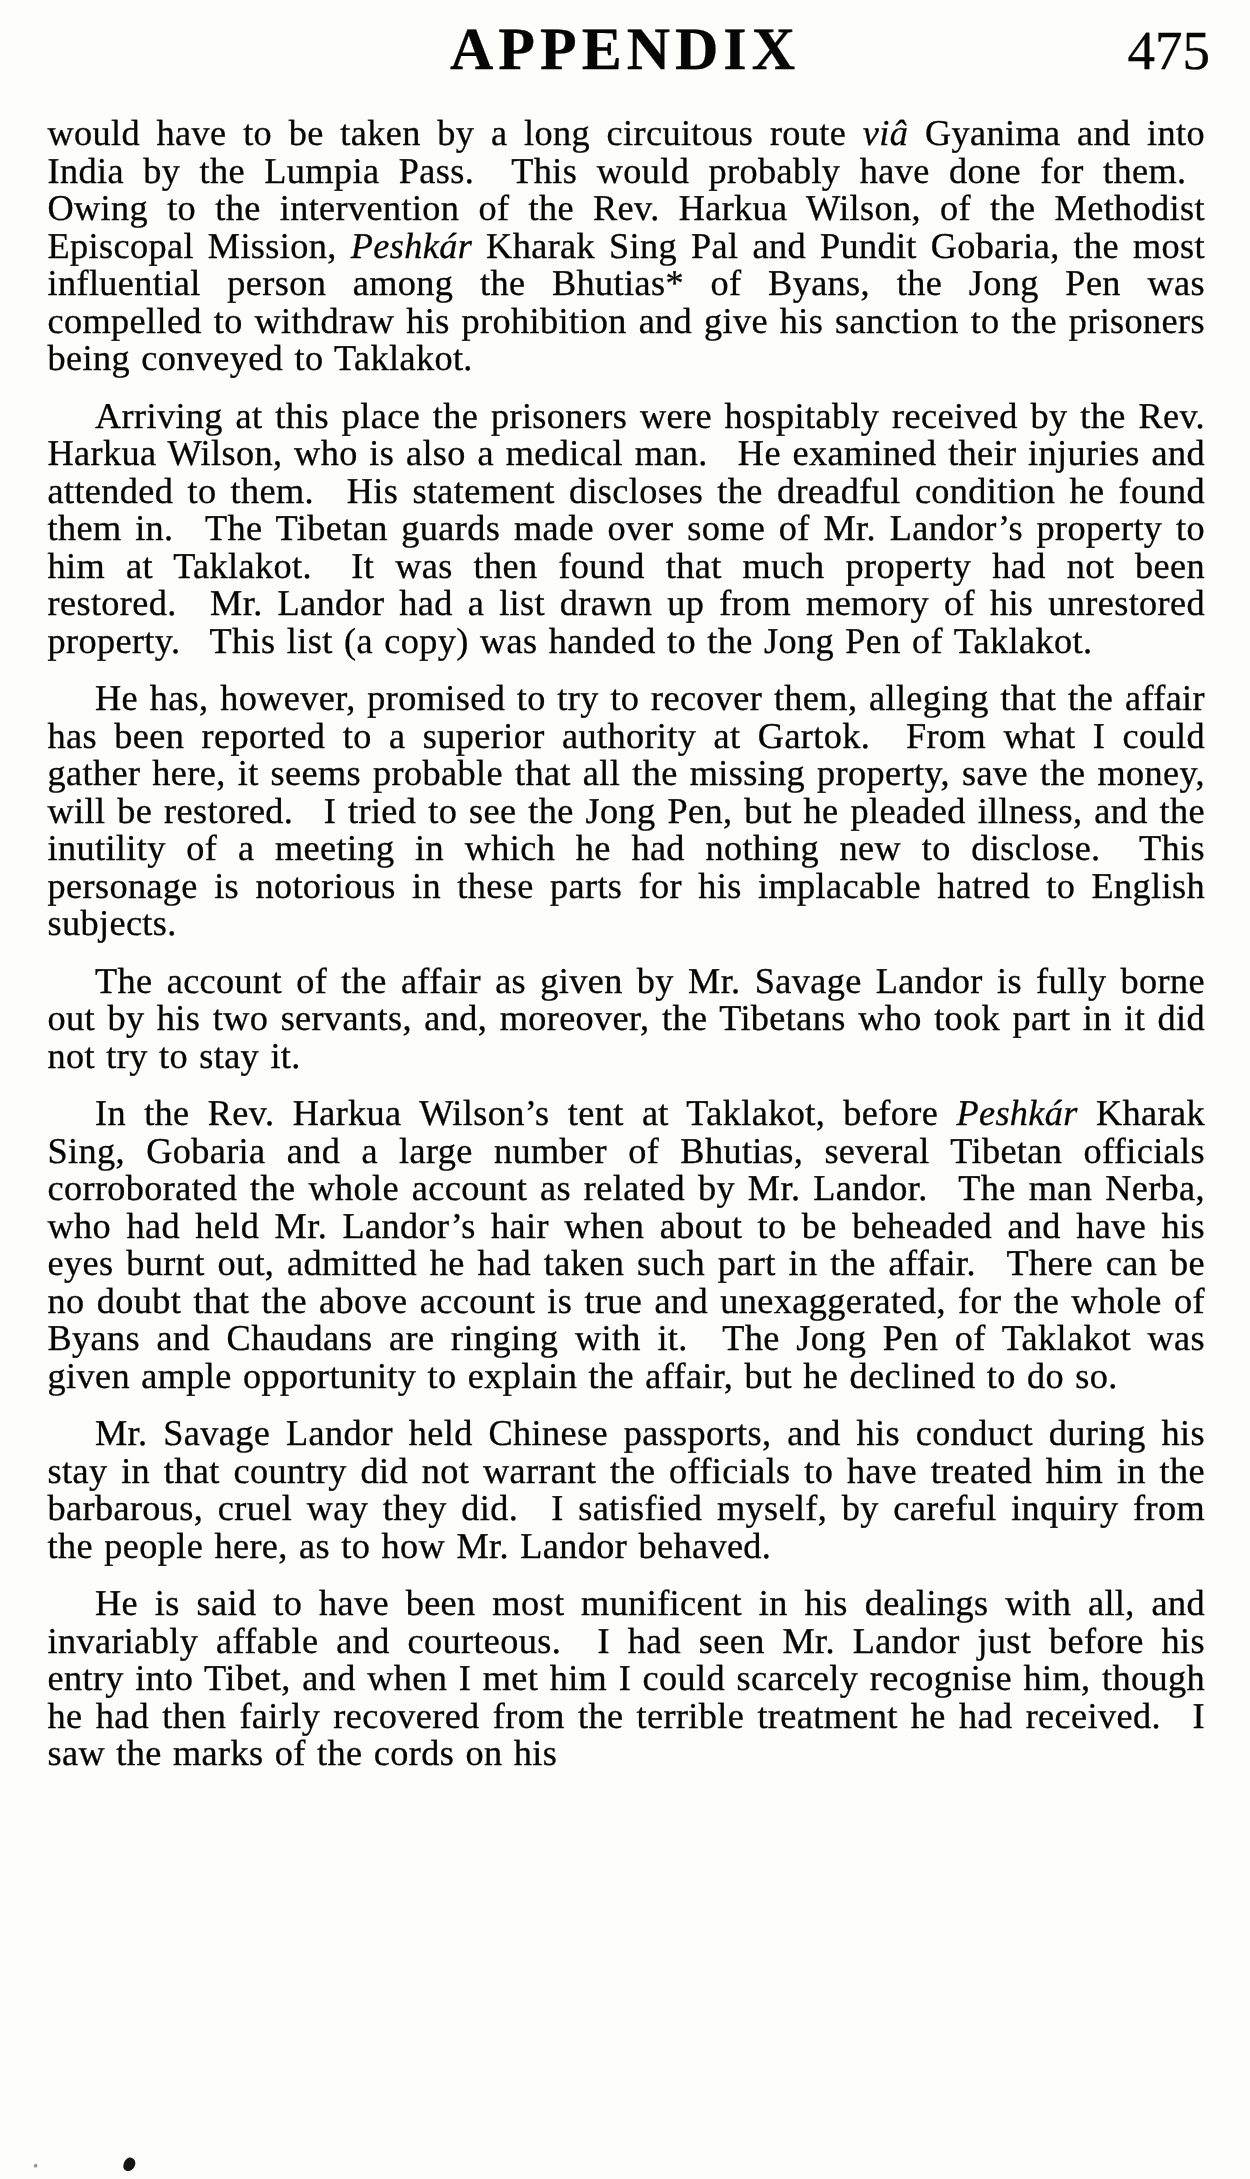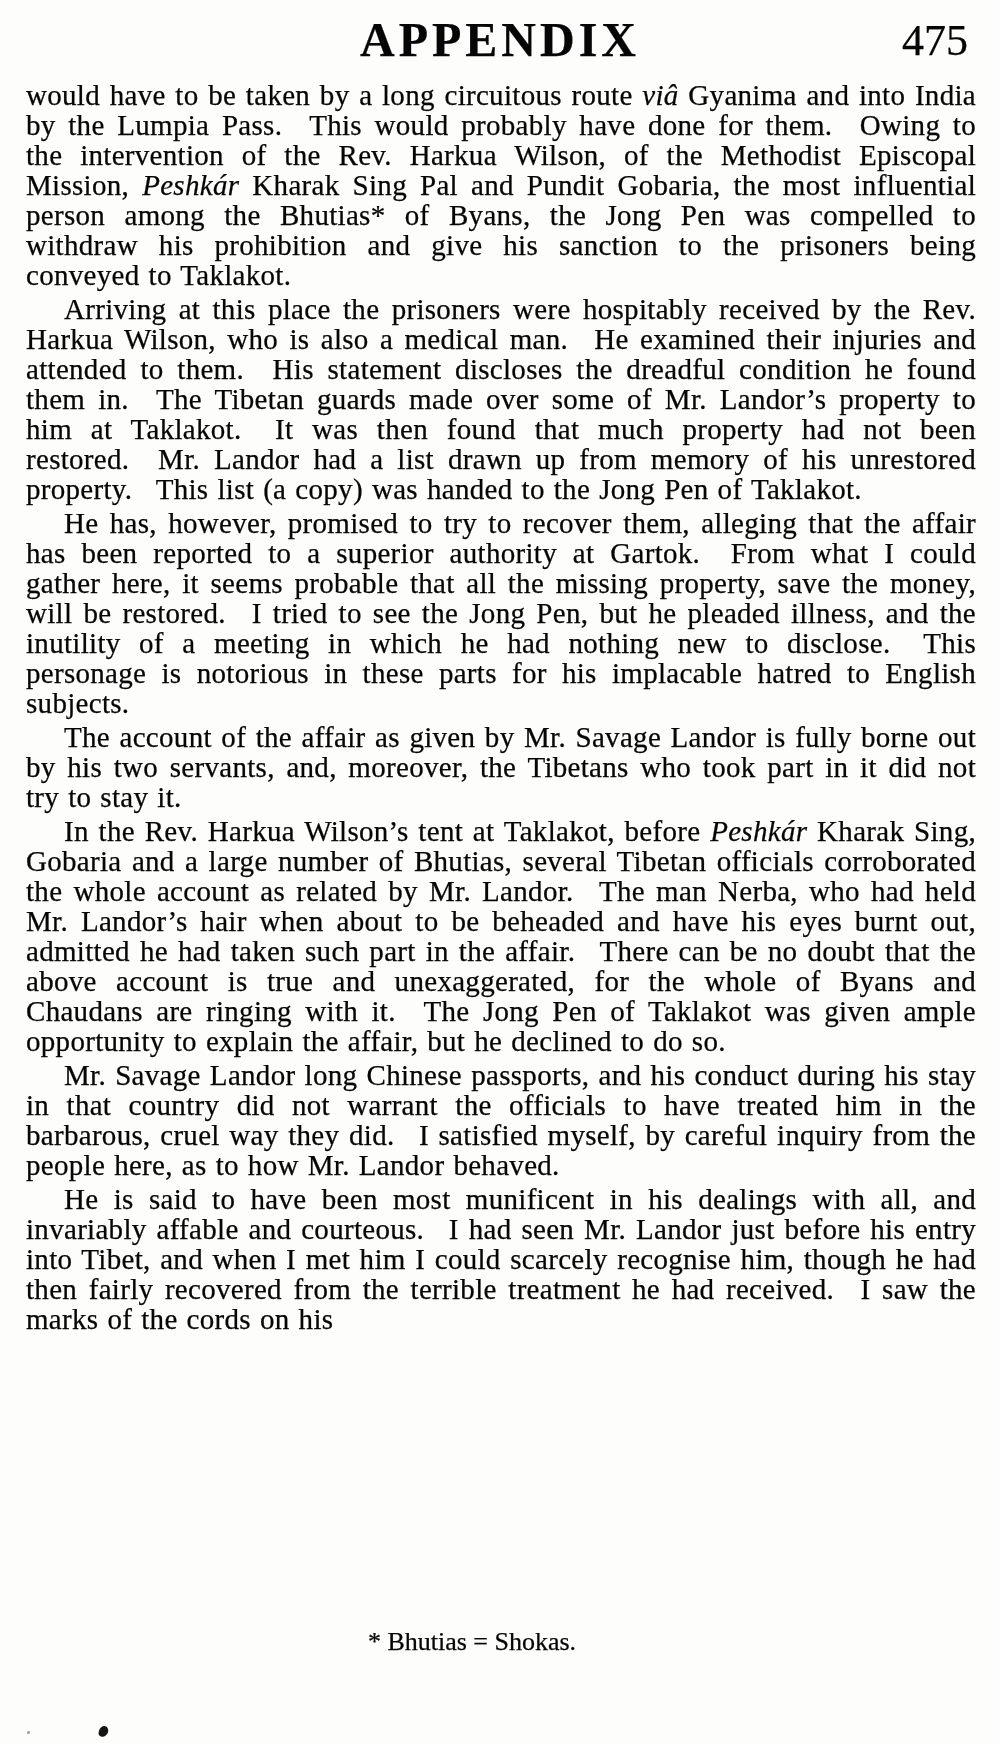--- a/index.html
+++ b/index.html
@@ -40,21 +40,21 @@
   .body-text {
     margin: 4px 20px 0 22px;
     width: 958px;
     font-size: 29px;
     line-height: 30px;
     letter-spacing: 0.3px;
     word-spacing: 1.5px;
     text-align: justify;
   }
   .body-text p {
-    margin: 4px;
+    margin: 16px;
     text-align: justify;
   }
   .body-text p.indent { text-indent: 38px; }
   .body-text i { font-style: italic; }
   .footnote {
     position: absolute;
     top: 1626px;
     left: 0;
     right: 56px;
     text-align: center;
@@ -89,21 +89,20 @@
     <h1 class="title">APPENDIX</h1>
     <span class="page-number">475</span>
   </header>
 
   <main class="body-text">
       <p><span>would have to be taken by a long circuitous route </span><i>viâ</i><span> Gyanima and into India by the Lumpia Pass.  This would probably have done for them.  Owing to the intervention of the Rev. Harkua Wilson, of the Methodist Episcopal Mission, </span><i>Peshkár</i><span> Kharak Sing Pal and Pundit Gobaria, the most influential person among the Bhutias* of Byans, the Jong Pen was compelled to withdraw his prohibition and give his sanction to the prisoners being conveyed to Taklakot.</span></p>
       <p class="indent"><span>Arriving at this place the prisoners were hospitably received by the Rev. Harkua Wilson, who is also a medical man.  He examined their injuries and attended to them.  His statement discloses the dreadful condition he found them in.  The Tibetan guards made over some of Mr. Landor’s property to him at Taklakot.  It was then found that much property had not been restored.  Mr. Landor had a list drawn up from memory of his unrestored property.  This list (a copy) was handed to the Jong Pen of Taklakot.</span></p>
       <p class="indent"><span>He has, however, promised to try to recover them, alleging that the affair has been reported to a superior authority at Gartok.  From what I could gather here, it seems probable that all the missing property, save the money, will be restored.  I tried to see the Jong Pen, but he pleaded illness, and the inutility of a meeting in which he had nothing new to disclose.  This personage is notorious in these parts for his implacable hatred to English subjects.</span></p>
       <p class="indent"><span>The account of the affair as given by Mr. Savage Landor is fully borne out by his two servants, and, moreover, the Tibetans who took part in it did not try to stay it.</span></p>
       <p class="indent"><span>In the Rev. Harkua Wilson’s tent at Taklakot, before </span><i>Peshkár</i><span> Kharak Sing, Gobaria and a large number of Bhutias, several Tibetan officials corroborated the whole account as related by Mr. Landor.  The man Nerba, who had held Mr. Landor’s hair when about to be beheaded and have his eyes burnt out, admitted he had taken such part in the affair.  There can be no doubt that the above account is true and unexaggerated, for the whole of Byans and Chaudans are ringing with it.  The Jong Pen of Taklakot was given ample opportunity to explain the affair, but he declined to do so.</span></p>
-      <p class="indent"><span>Mr. Savage Landor long Chinese passports, and his conduct during his stay in that country did not warrant the officials to have treated him in the barbarous, cruel way they did.  I satisfied myself, by careful inquiry from the people here, as to how Mr. Landor behaved.</span></p>
+      <p class="indent"><span>Mr. Savage Landor held Chinese passports, and his conduct during his stay in that country did not warrant the officials to have treated him in the barbarous, cruel way they did.  I satisfied myself, by careful inquiry from the people here, as to how Mr. Landor behaved.</span></p>
       <p class="indent"><span>He is said to have been most munificent in his dealings with all, and invariably affable and courteous.  I had seen Mr. Landor just before his entry into Tibet, and when I met him I could scarcely recognise him, though he had then fairly recovered from the terrible treatment he had received.  I saw the marks of the cords on his</span></p>
     </main>
 
-  <div class="footnote">* Bhutias = Shokas.</div>
 
   <div class="ink-blot"></div>
   <div class="ink-dot"></div>
 </div>
 
 </body></html>

